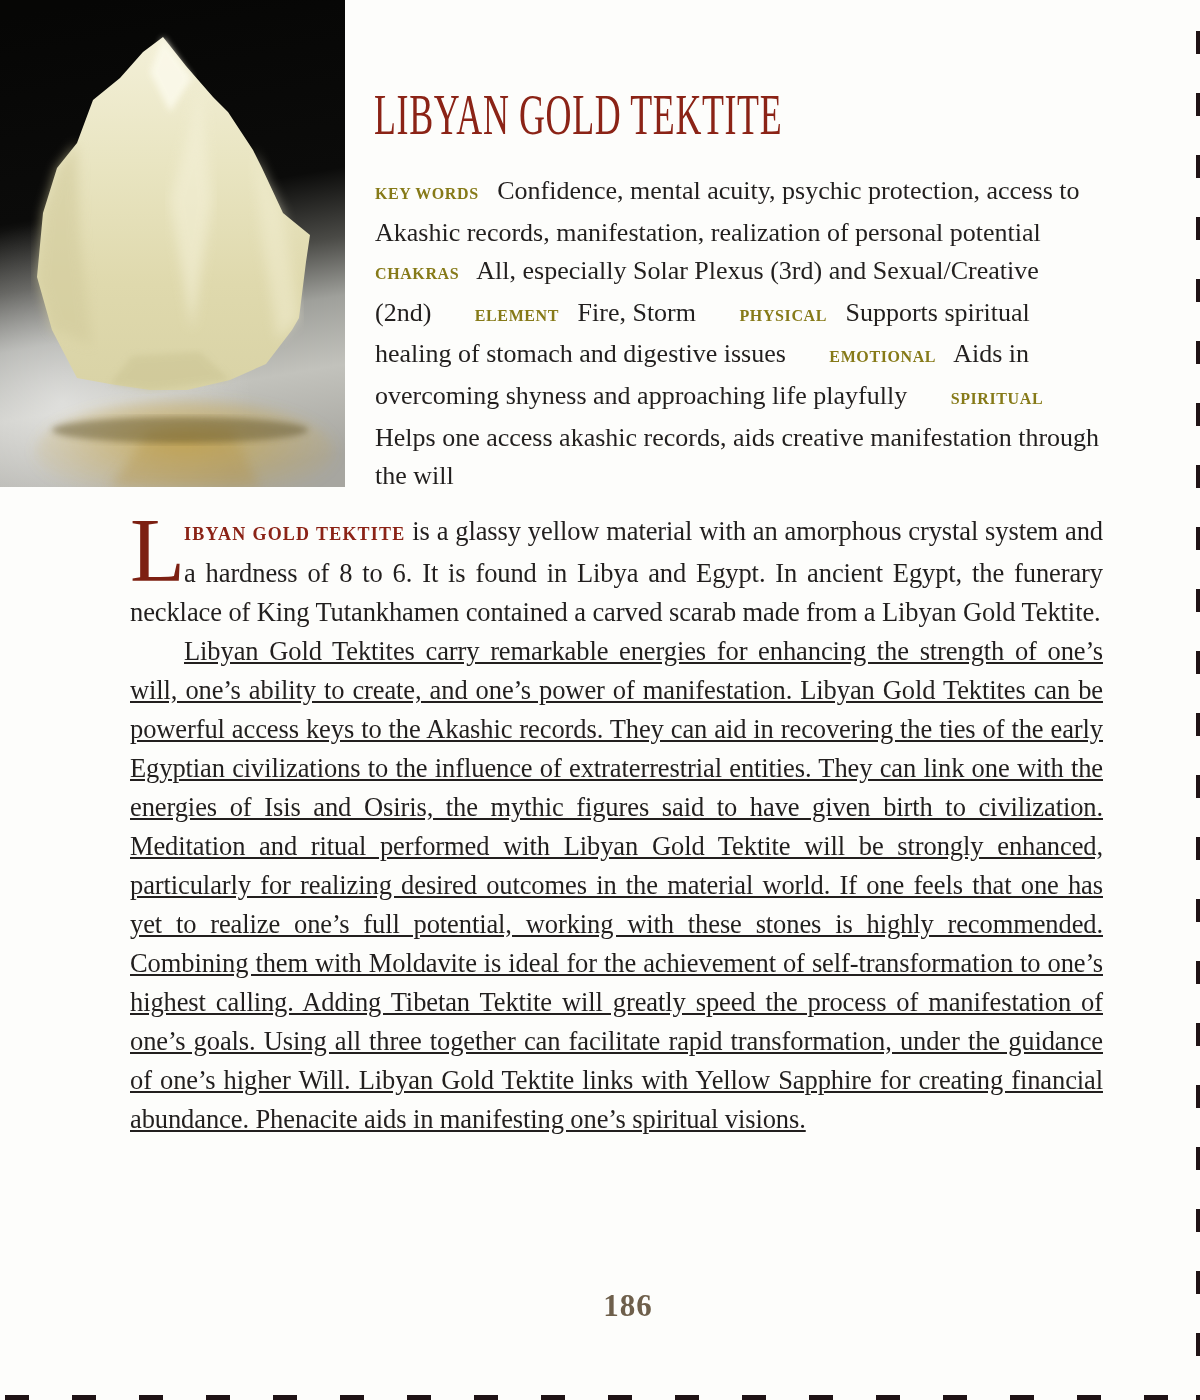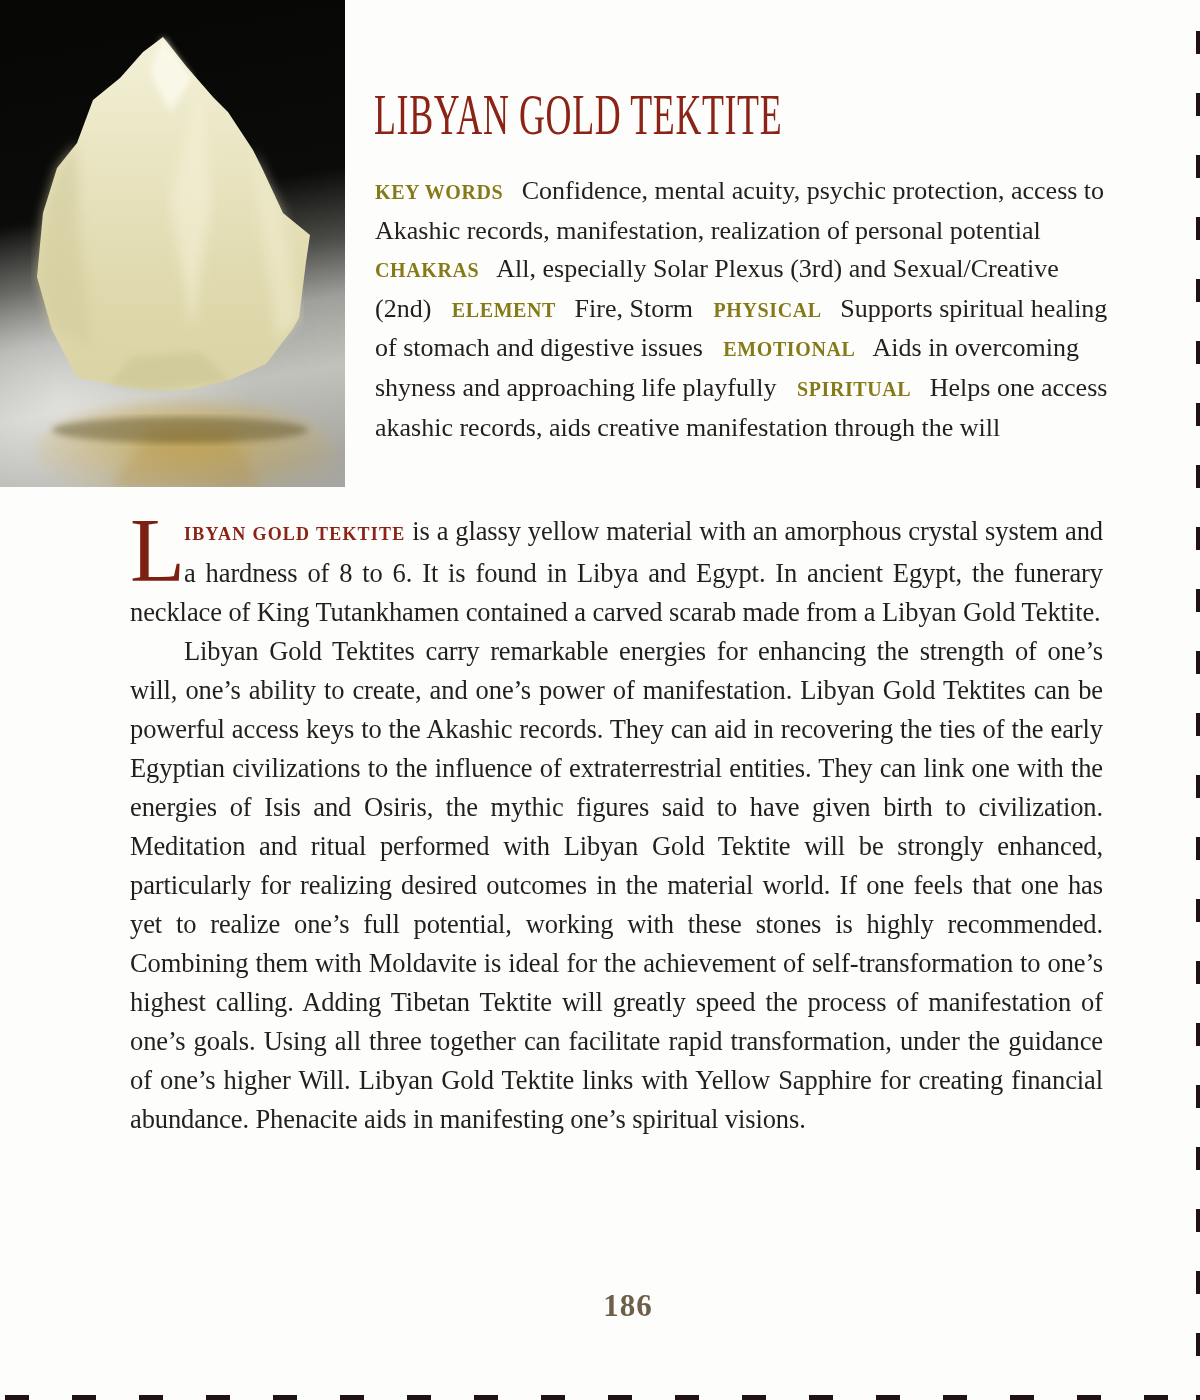--- a/index.html
+++ b/index.html
@@ -18,40 +18,40 @@
     color:var(--title,#8b2316);
     transform:scaleX(.63);transform-origin:left top;
     white-space:nowrap;letter-spacing:1px;
   }
   .props{
     position:absolute;left:375px;top:172px;width:737px;
     font-size:26px;line-height:38.6px;color:var(--body-text,#221f1e);
   }
   .plabel{
     font-weight:bold;color:var(--label,#867a18);
-    font-size:20px;letter-spacing:.6px;margin-right:12px;
+    font-size:16px;letter-spacing:.6px;margin-right:12px;
   }
-  .ptext{margin-right:14px;}
+  .ptext{margin-right:37px;}
   .ptext:last-child{margin-right:0;}
   .bodycol{
     position:absolute;left:130px;top:512px;width:973px;
     font-size:26.5px;line-height:39px;color:var(--body-text,#221f1e);
     text-align:justify;letter-spacing:-.1px;
   }
   .bodycol p{margin:0;}
   .dropcap{
     float:left;color:var(--dropcap,#7d2012);
     font-size:90px;line-height:66px;height:72px;width:54px;
     padding-top:6px;
   }
   .leadin{
     color:var(--title,#8b2316);font-weight:bold;
     font-size:18px;letter-spacing:1.2px;
   }
-  .para2{text-indent:54px;}
+  .para2{text-indent:54px;text-decoration:underline;}
   .pageno{
     position:absolute;left:0;top:1288px;width:1200px;text-align:center;
     font-size:31px;font-weight:bold;letter-spacing:1px;
     color:var(--page-number,#6e5f4b);
     padding-left:28px;
   }
   .edge-right{
     position:absolute;top:31px;right:0;width:4px;height:1369px;
     background:repeating-linear-gradient(to bottom,
       var(--edge-mark,#1f1315) 0 23px, transparent 23px 62px);

